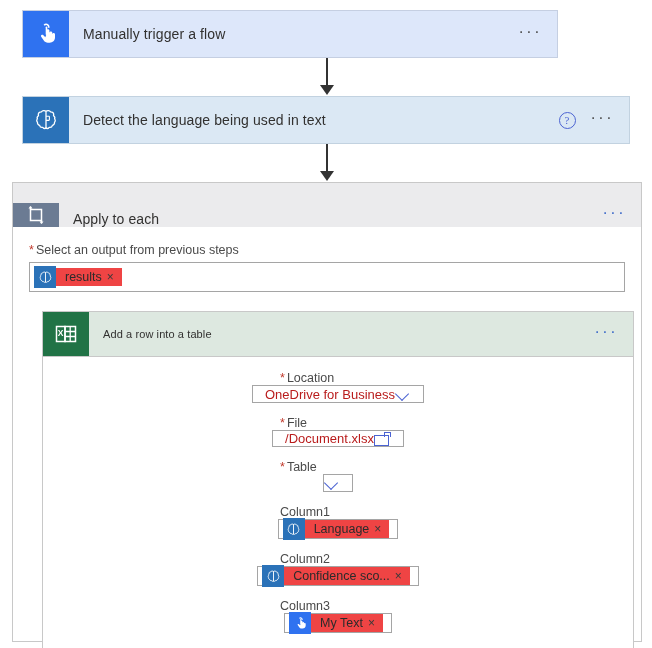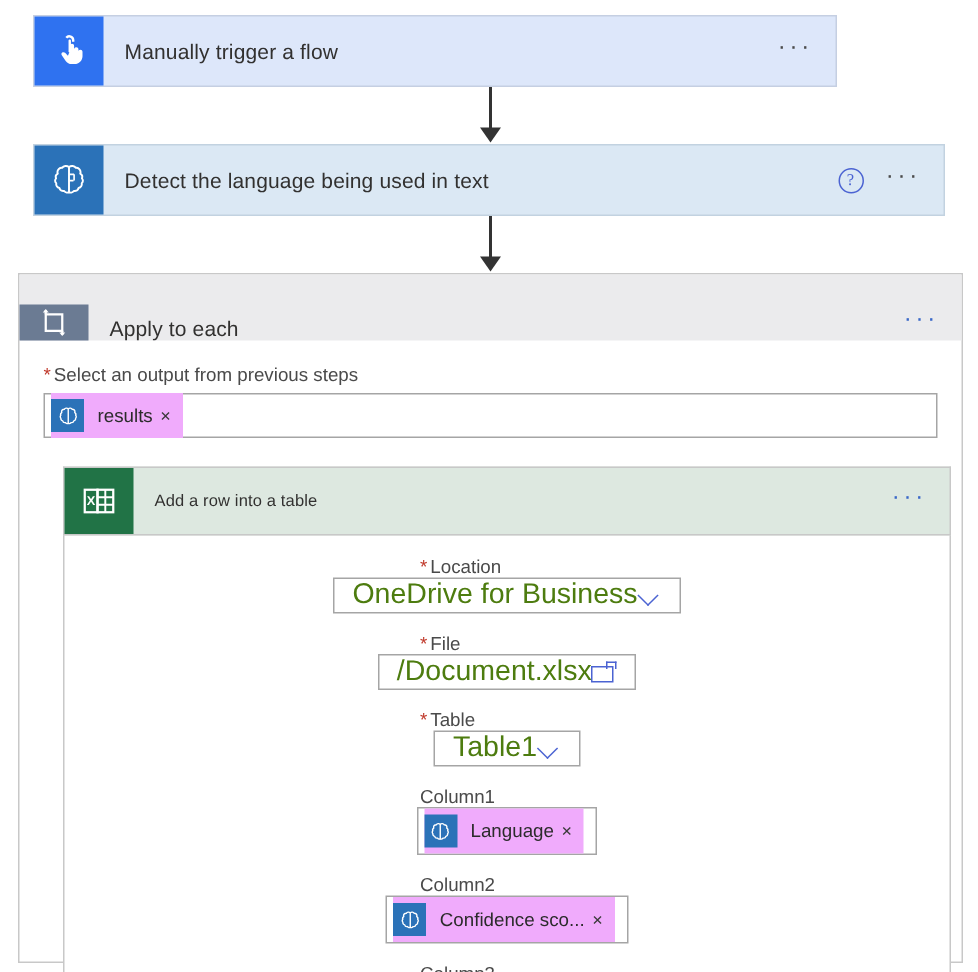--- a/index.html
+++ b/index.html
@@ -160,22 +160,22 @@
     display: flex;
     align-items: center;
     padding: 0 4px;
     box-sizing: border-box;
   }
 
   
   .chip {
     display: inline-flex;
     align-items: center;
-    background: #f0abfc;
-    height: 30px;
+    background: #ef4444;
+    height: 18px;
     max-width: 100%;
   }
   .chip-icon {
     width: 22px; height: 22px;
     min-width: 22px;
     display: flex; align-items: center; justify-content: center;
   }
   .chip-icon.cognitive { background: #2b72b8; }
   .chip-icon.trigger   { background: #2f72f0; }
   .chip-text {
@@ -234,22 +234,22 @@
     border: 1px solid #a5a5a5;
     height: 31px;
     box-sizing: border-box;
     display: flex;
     align-items: center;
     padding: 0 8px 0 0;
     background: #ffffff;
   }
   .frow-value {
     flex: 1;
-    font-size: 19px;
-    color: #4d7c0f;
+    font-size: 13px;
+    color: #b91c1c;
     padding-left: 12px;
     white-space: nowrap;
     overflow: hidden;
   }
   .frow-control.token-box { padding-left: 4px; }
 
   .chevron {
     width: 16px; height: 16px;
     position: relative;
     cursor: pointer;
@@ -422,21 +422,20 @@
                 <div class="fbody"></div>
             </div>
           </div>
         </div>
 
         <div class="frow">
           <div class="frow-label">
             <span class="req">*</span><span>Table</span>
           </div>
           <div class="frow-control">
-            <div class="frow-value">Table1</div>
             <div class="chevron"></div>
           </div>
         </div>
 
         <div class="frow">
           <div class="frow-label">Column1</div>
           <div class="frow-control token-box">
             <span class="chip">
               <span class="chip-icon cognitive">
                 <svg width="15" height="15" viewBox="0 0 26 26">

